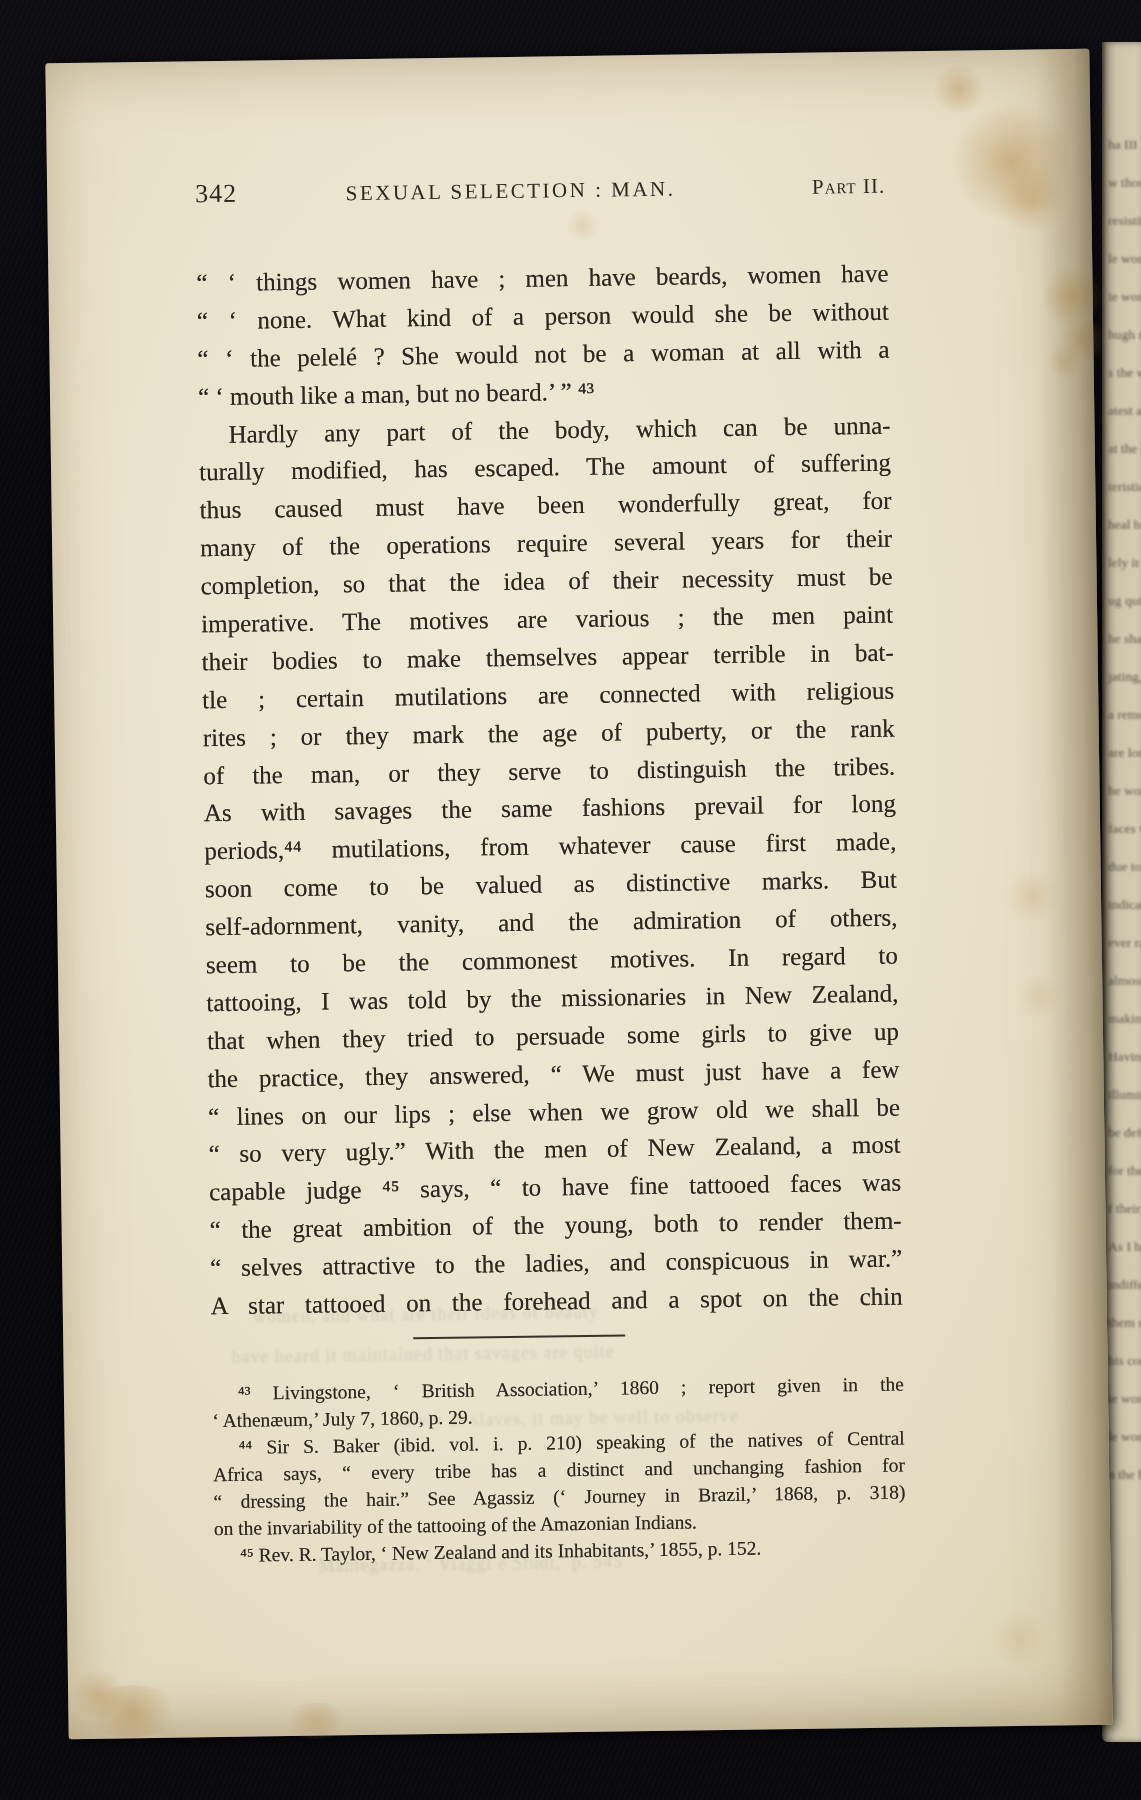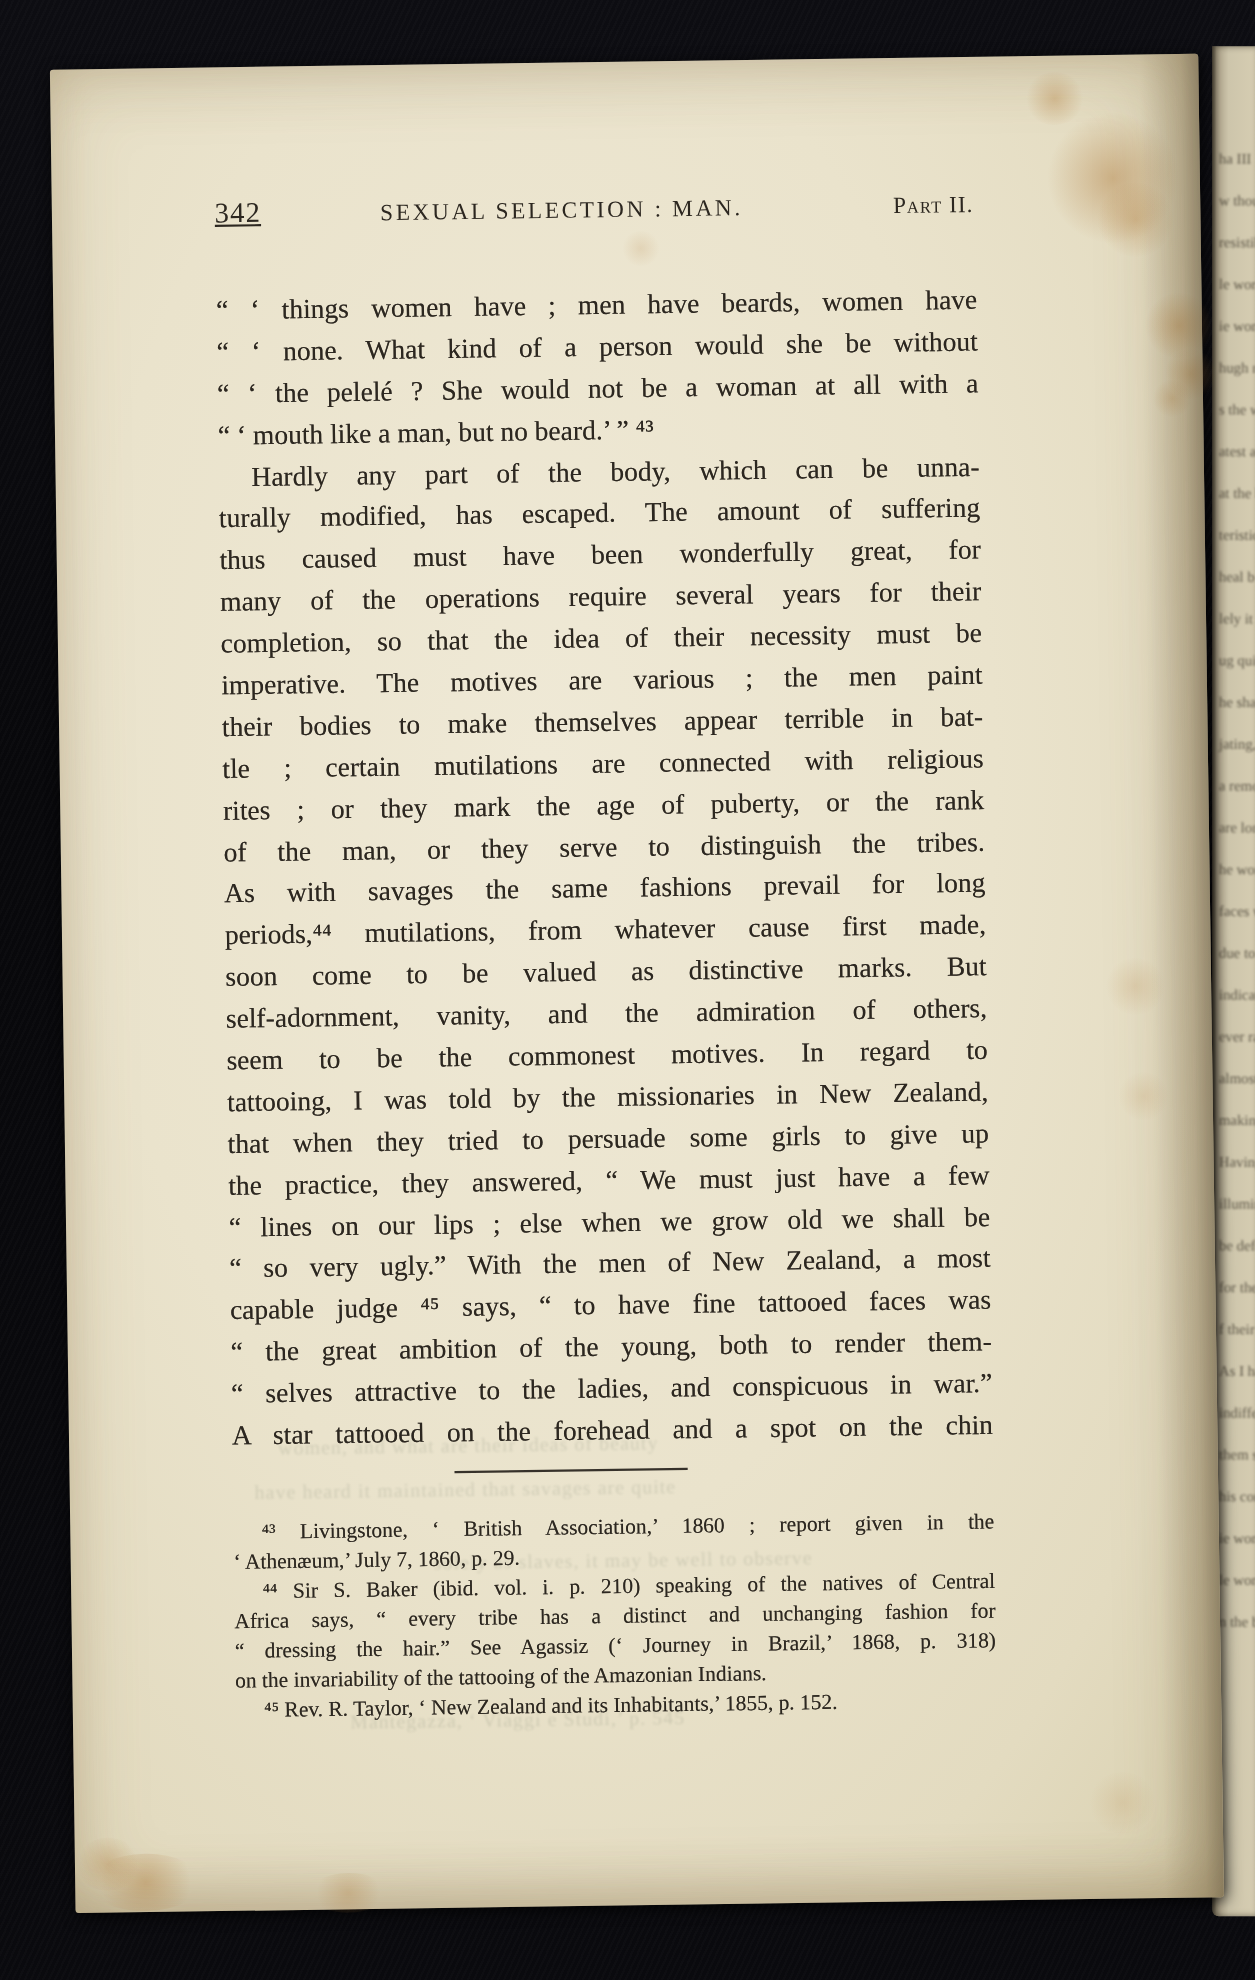--- a/index.html
+++ b/index.html
@@ -40,21 +40,21 @@
     background:linear-gradient(90deg, rgba(90,72,40,0) 0%, rgba(90,72,40,0.20) 70%, rgba(60,48,28,0.35) 100%);
     border-radius:0 3px 3px 0;
     pointer-events:none;
   }
 
   
   .running-head{
     position:absolute;left:148px;top:118px;width:690px;
     display:flex;justify-content:space-between;align-items:baseline;
   }
-  .pagenum{font-size:26px;letter-spacing:1px;text-decoration:underline;}
+  .pagenum{font-size:26px;letter-spacing:1px;}
   .runtitle{font-size:21px;letter-spacing:2.5px;transform:translateX(-14px);}
   .partlabel{font-size:21px;font-variant:small-caps;letter-spacing:1px;}
 
   
   .body-text{position:absolute;left:148px;top:203px;width:692px;}
   .bline{
     font-size:25px;
     height:37.9px;line-height:37.9px;
     text-align:justify;text-align-last:justify;
     white-space:normal;

